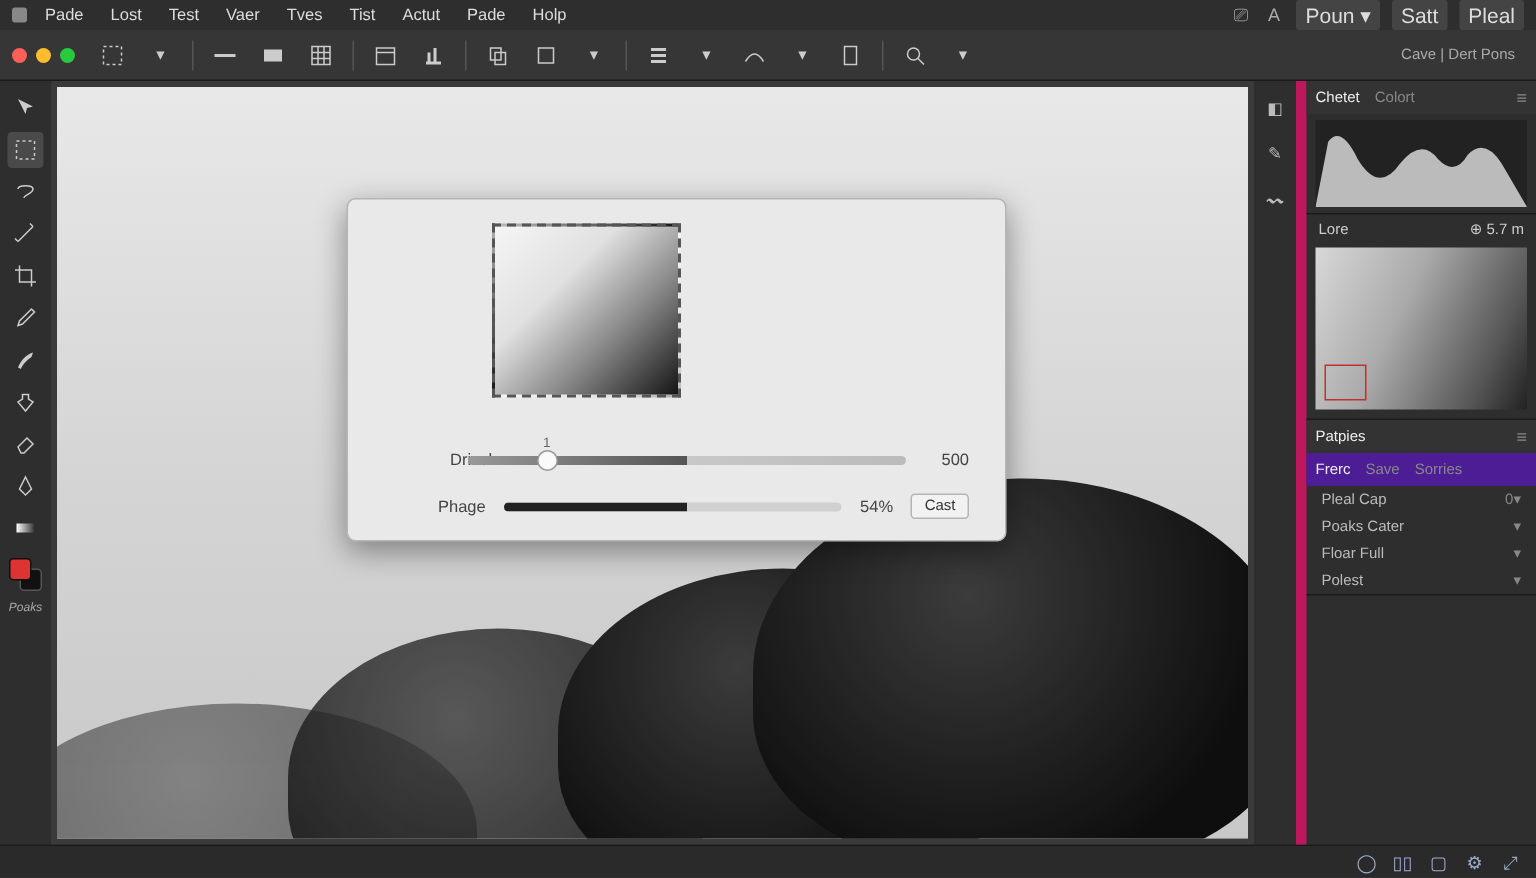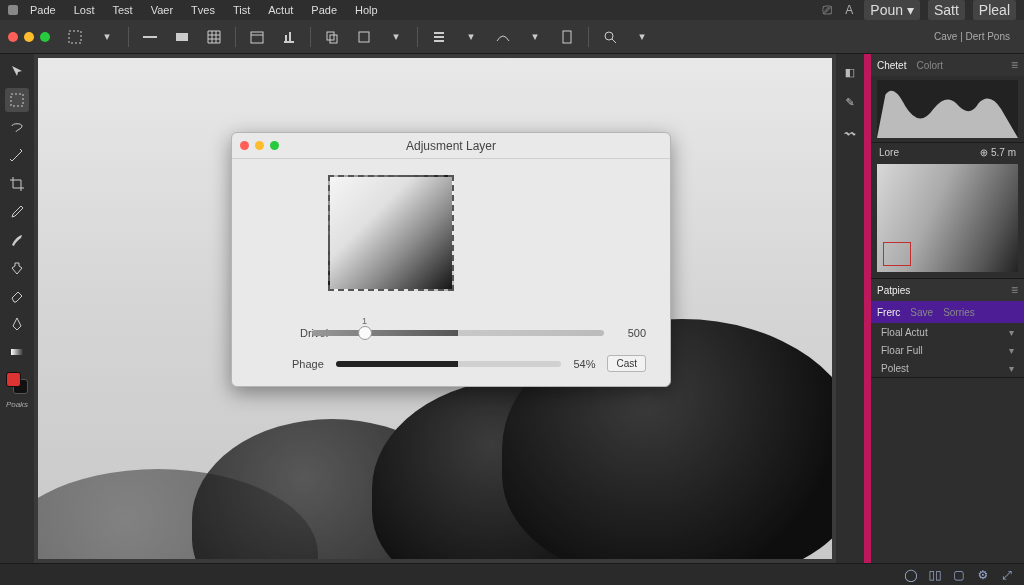--- a/index.html
+++ b/index.html
@@ -261,28 +261,20 @@
   <div class="canvas-wrap">
     <div class="canvas">
       <div class="sky"></div>
       <div class="bush b4"></div>
       <div class="bush b3"></div>
       <div class="bush b2"></div>
       <div class="bush b1"></div>
     </div>
 
     <div class="dialog">
-      <div class="dlg-titlebar">
-        <div class="traffic">
-          <span class="tl-red"></span>
-          <span class="tl-yel"></span>
-          <span class="tl-grn"></span>
-        </div>
-        <div class="dlg-title">Adjusment Layer</div>
-      </div>
       <div class="dlg-body">
         <div class="preview-box"></div>
         <div class="slider-row">
           <span class="lbl">Drivel</span>
           <div class="slider">
             <span class="tick" style="left:18%">1</span>
             <span class="thumb" style="left: 18%;"></span>
           </div>
           <span class="val">500</span>
         </div>
@@ -330,21 +322,25 @@
       <div class="panel-tabs">
         <span class="tab active">Patpies</span>
         <span class="menu-icon">≡</span>
       </div>
       <div class="panel-tabs" style="background:#4c1d95">
         <span class="tab active">Frerc</span>
         <span class="tab">Save</span>
         <span class="tab">Sorries</span>
       </div>
       <div class="prop-row">
-          <span>Floal Actut</span>
+          <span>Pleal Cap</span>
+          <span class="chev">0▾</span>
+        </div>
+      <div class="prop-row">
+          <span>Poaks Cater</span>
           <span class="chev">▾</span>
         </div>
       <div class="prop-row">
           <span>Floar Full</span>
           <span class="chev">▾</span>
         </div>
       <div class="prop-row">
           <span>Polest</span>
           <span class="chev">▾</span>
         </div>

